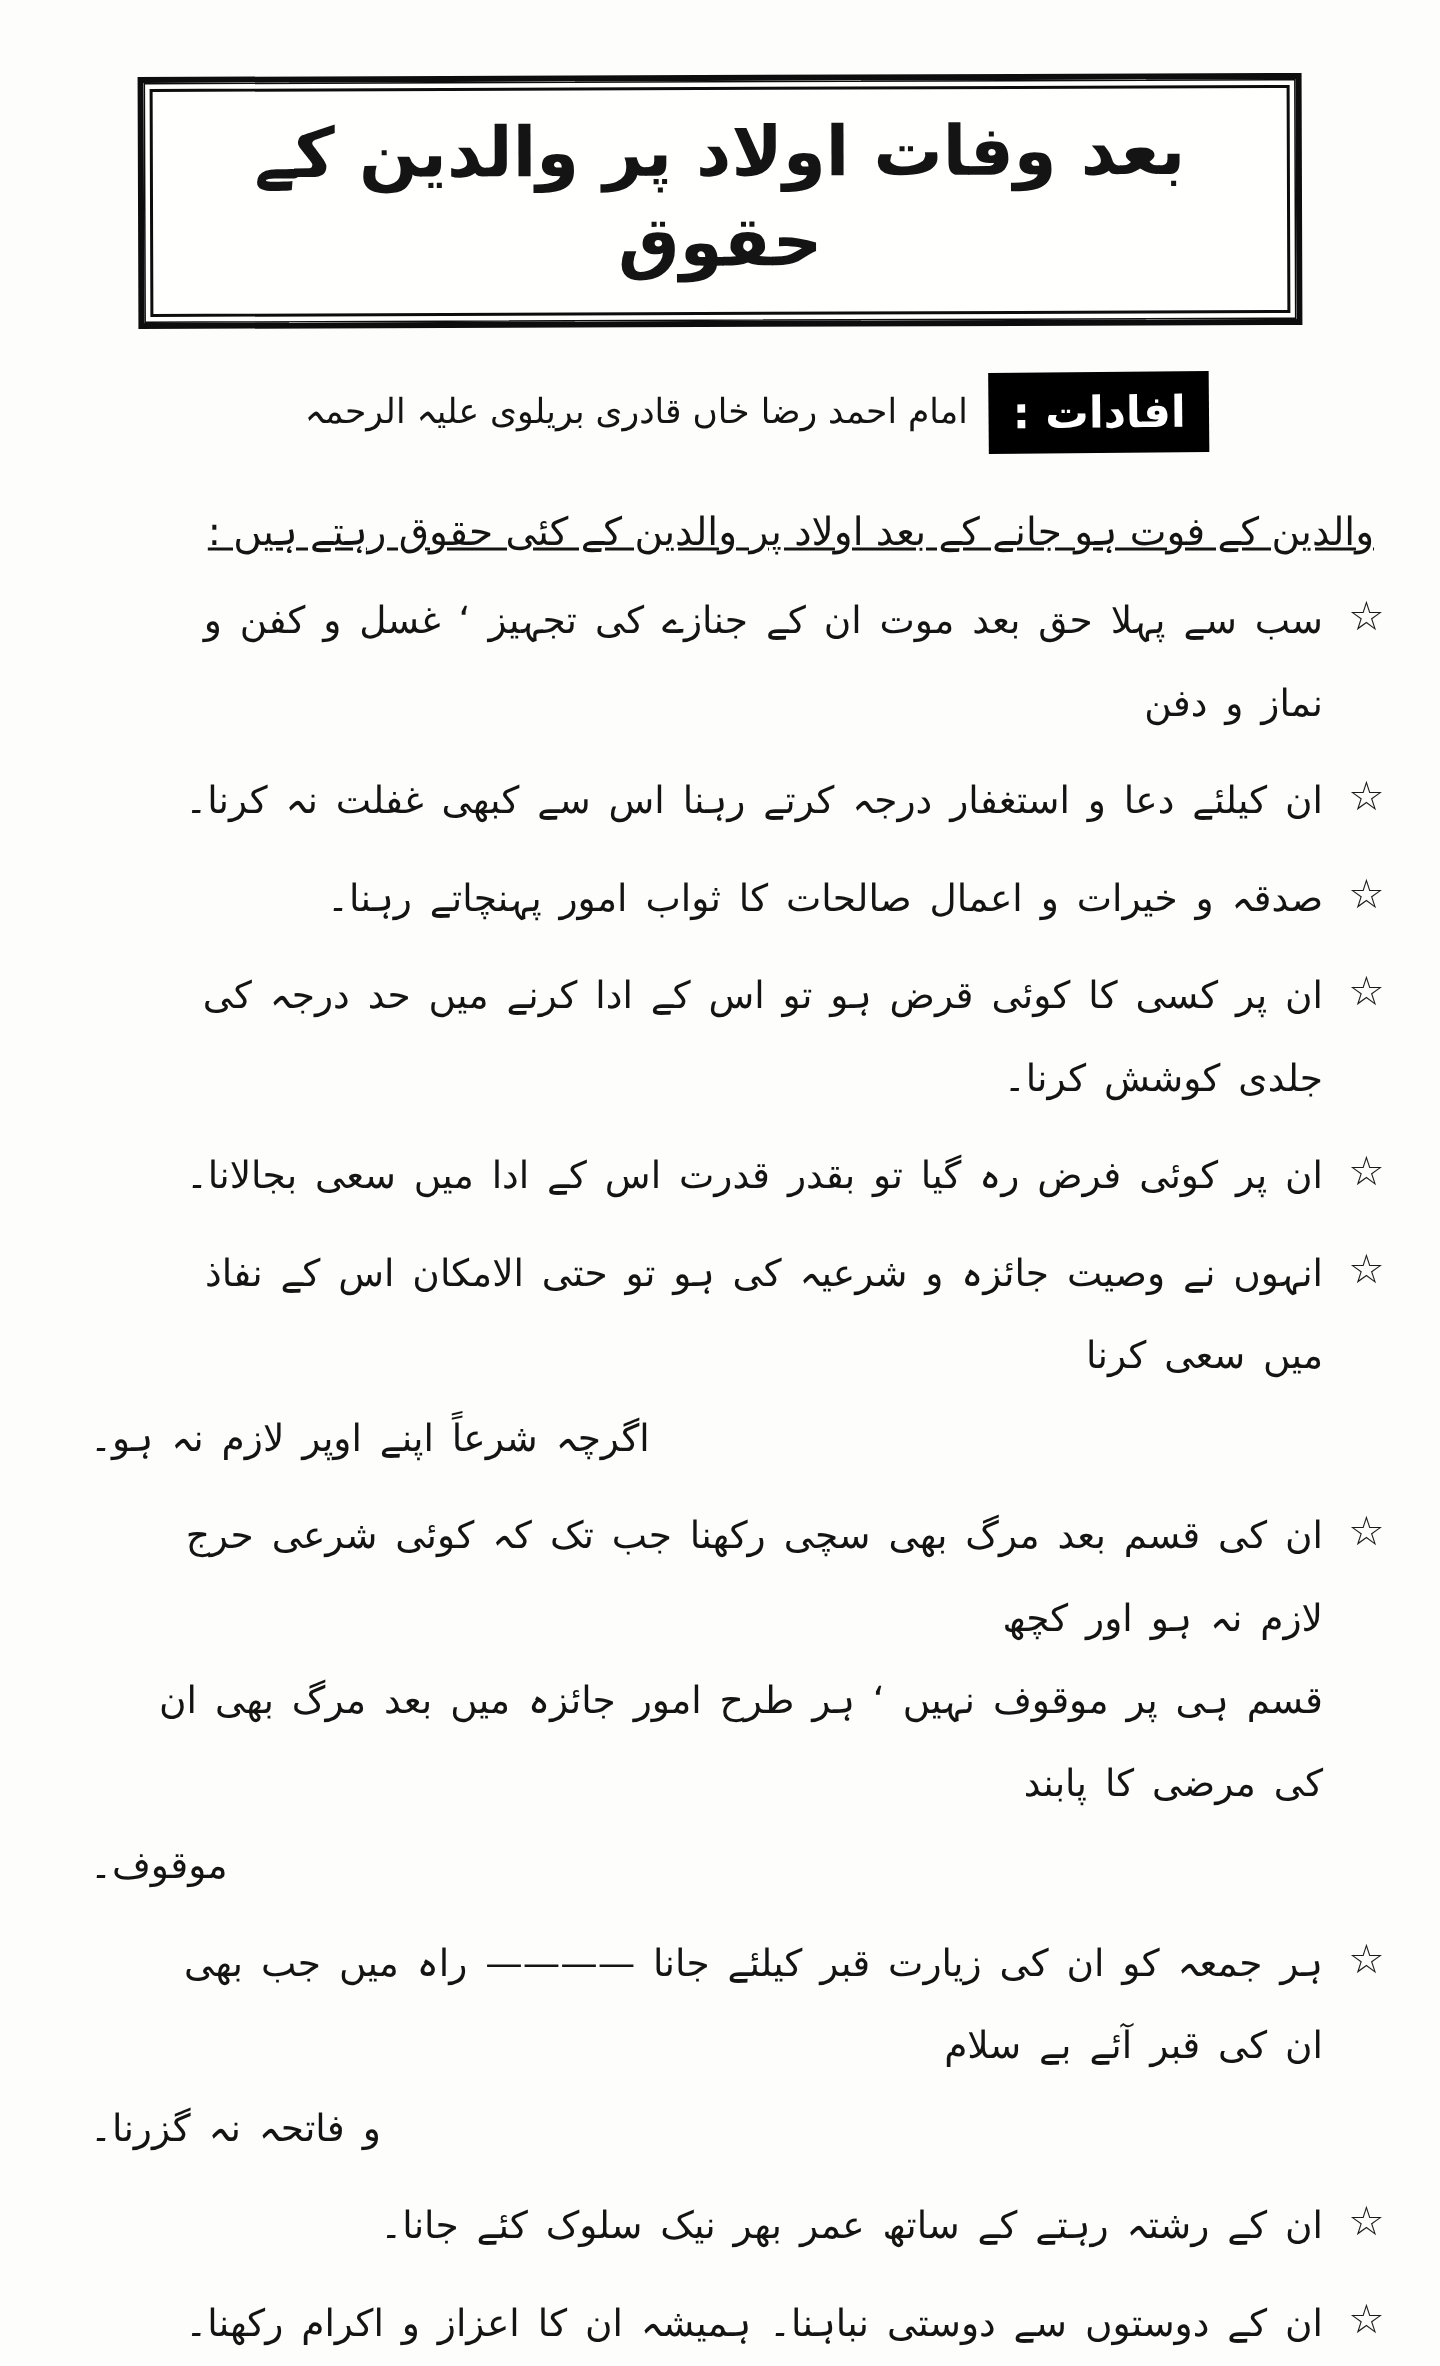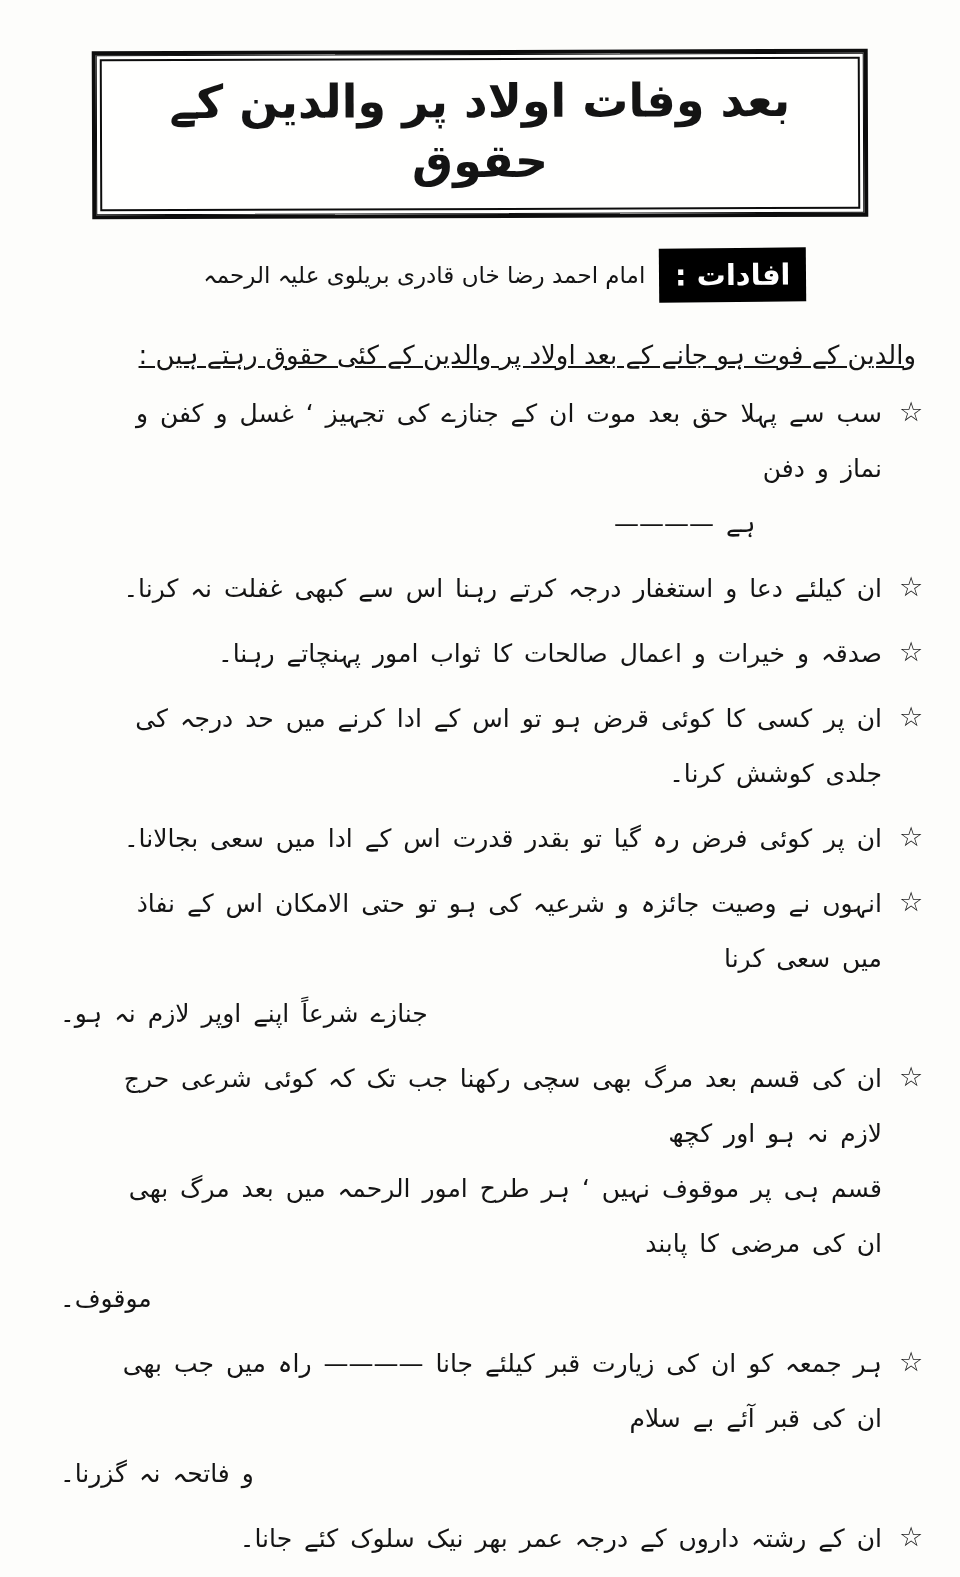--- a/index.html
+++ b/index.html
@@ -109,21 +109,20 @@
     <span class="byline-name">امام احمد رضا خاں قادری بریلوی علیہ الرحمہ</span>
   </div>
 
   <p class="intro">والدین کے فوت ہو جانے کے بعد اولاد پر والدین کے کئی حقوق رہتے ہیں :</p>
 
   <div id="rights-list">
       <div class="right-item">
         <span class="star">☆</span>
         <div class="item-text">
           <div class="line l-right">سب سے پہلا حق بعد موت ان کے جنازے کی تجہیز ‘ غسل و کفن و نماز و دفن</div>
-          <div class="line l-cright">ہے ————</div>
         </div>
       </div>
       <div class="right-item">
         <span class="star">☆</span>
         <div class="item-text">
           <div class="line l-right">ان کیلئے دعا و استغفار درجہ کرتے رہنا اس سے کبھی غفلت نہ کرنا۔</div>
         </div>
       </div>
       <div class="right-item">
         <span class="star">☆</span>
@@ -140,42 +139,42 @@
       <div class="right-item">
         <span class="star">☆</span>
         <div class="item-text">
           <div class="line l-right">ان پر کوئی فرض رہ گیا تو بقدر قدرت اس کے ادا میں سعی بجالانا۔</div>
         </div>
       </div>
       <div class="right-item">
         <span class="star">☆</span>
         <div class="item-text">
           <div class="line l-right">انہوں نے وصیت جائزہ و شرعیہ کی ہو تو حتی الامکان اس کے نفاذ میں سعی کرنا</div>
-          <div class="line l-left">جنازے شرعاً اپنے اوپر لازم نہ ہو۔</div>
+          <div class="line l-left">اگرچہ شرعاً اپنے اوپر لازم نہ ہو۔</div>
         </div>
       </div>
       <div class="right-item">
         <span class="star">☆</span>
         <div class="item-text">
           <div class="line l-right">ان کی قسم بعد مرگ بھی سچی رکھنا جب تک کہ کوئی شرعی حرج لازم نہ ہو اور کچھ</div>
-          <div class="line l-right">قسم ہی پر موقوف نہیں ‘ ہر طرح امور الرحمہ میں بعد مرگ بھی ان کی مرضی کا پابند</div>
+          <div class="line l-right">قسم ہی پر موقوف نہیں ‘ ہر طرح امور جائزہ میں بعد مرگ بھی ان کی مرضی کا پابند</div>
           <div class="line l-left">موقوف۔</div>
         </div>
       </div>
       <div class="right-item">
         <span class="star">☆</span>
         <div class="item-text">
           <div class="line l-right">ہر جمعہ کو ان کی زیارت قبر کیلئے جانا ———— راہ میں جب بھی ان کی قبر آئے بے سلام</div>
           <div class="line l-left">و فاتحہ نہ گزرنا۔</div>
         </div>
       </div>
       <div class="right-item">
         <span class="star">☆</span>
         <div class="item-text">
-          <div class="line l-right">ان کے رشتہ داروں کے درجہ عمر بھر نیک سلوک کئے جانا۔</div>
+          <div class="line l-right">ان کے رشتہ رہتے کے ساتھ عمر بھر نیک سلوک کئے جانا۔</div>
         </div>
       </div>
       <div class="right-item">
         <span class="star">☆</span>
         <div class="item-text">
           <div class="line l-right">ان کے دوستوں سے دوستی نباہنا۔ ہمیشہ ان کا اعزاز و اکرام رکھنا۔</div>
         </div>
       </div>
     </div>
 

